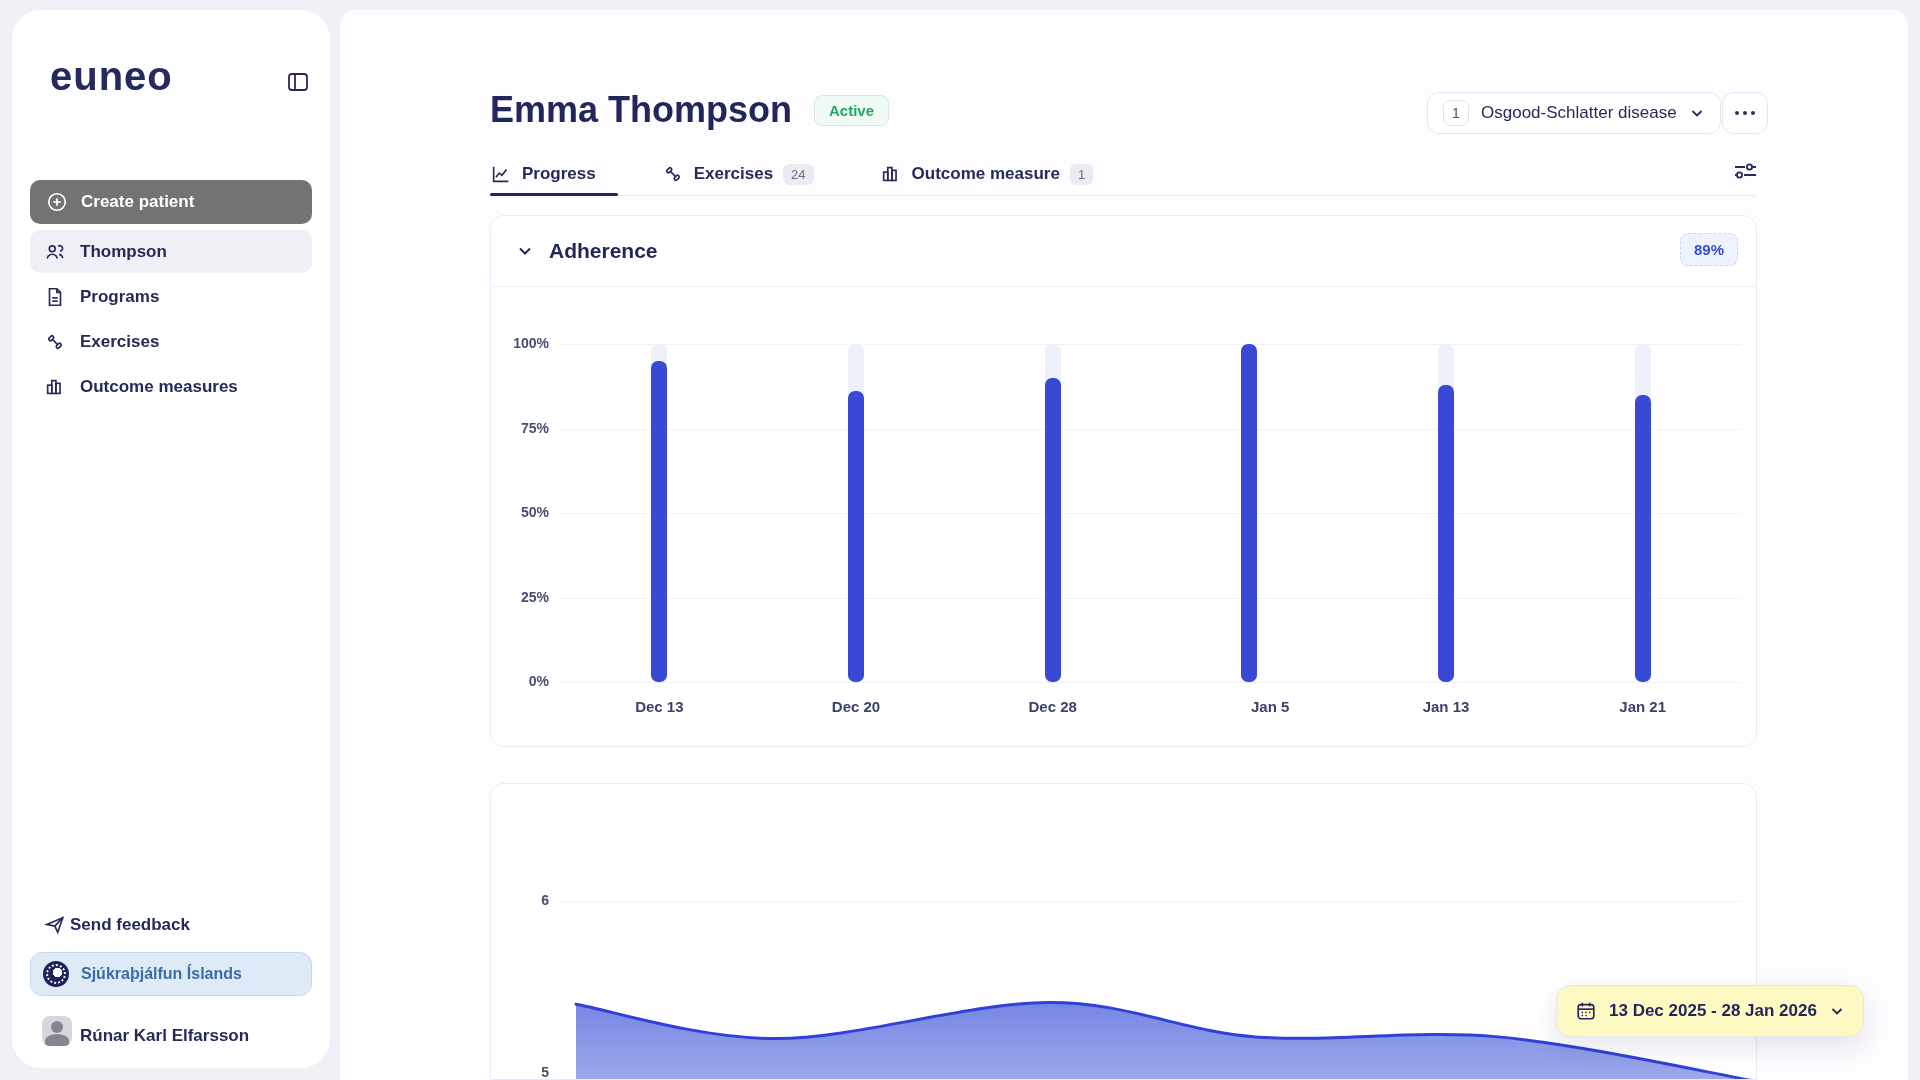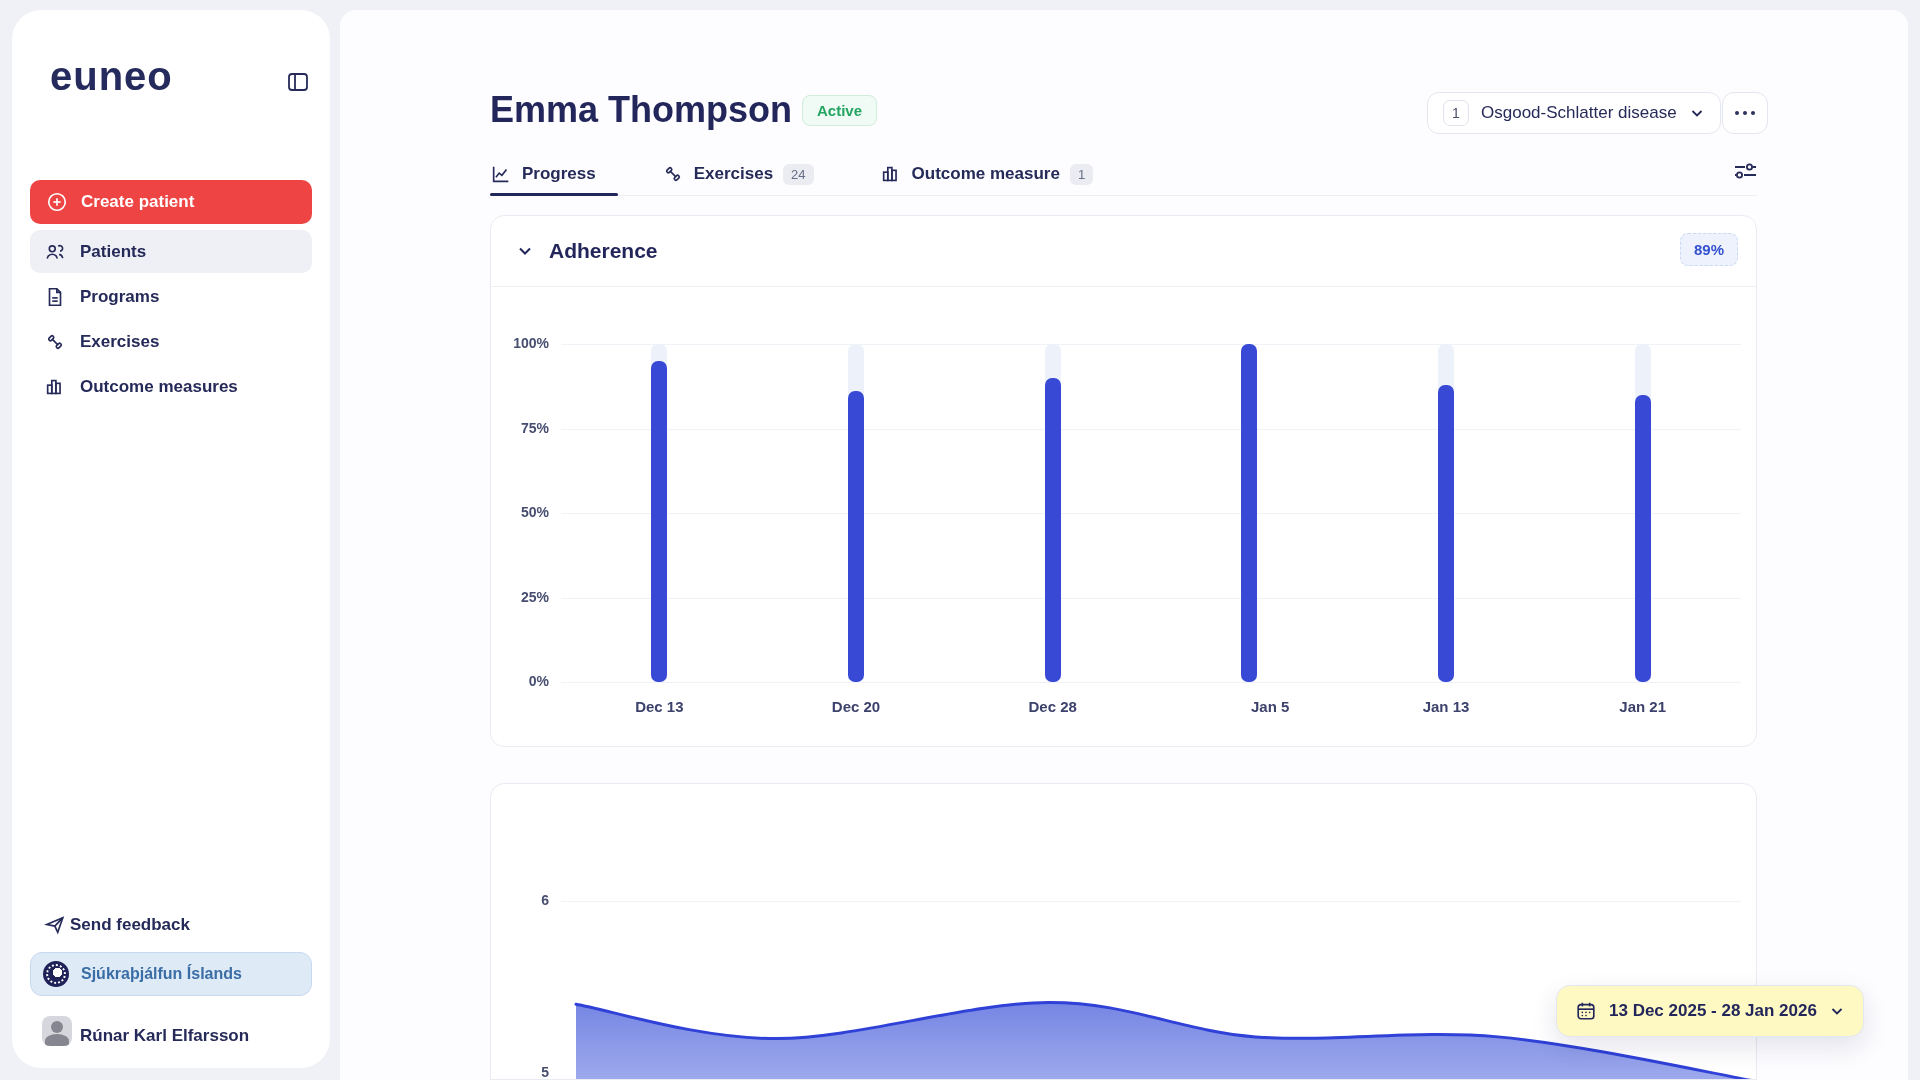--- a/index.html
+++ b/index.html
@@ -9,21 +9,21 @@
 
   
   .sidebar { position:absolute; left:12px; top:10px; width:318px; height:1058px;
              background:#ffffff; border-radius:29px; }
   .logo { position:absolute; left:38px; top:44px; font-size:40px; font-weight:800;
           letter-spacing:1px; color:#262b5e; }
   .collapse-btn { position:absolute; left:272px; top:58px; width:28px; height:28px;
                   display:flex; align-items:center; justify-content:center; cursor:pointer; }
   .nav { position:absolute; left:18px; top:170px; width:282px; }
   .create-btn { display:flex; align-items:center; gap:13px; height:44px; padding:0 16px;
-                background:#ef4444; color:#ffffff; border-radius:10px; font-size:17px;
+                background:#737373; color:#ffffff; border-radius:10px; font-size:17px;
                 font-weight:700; cursor:pointer; margin-bottom:6px; }
   .nav-item { display:flex; align-items:center; gap:14px; height:43px; padding:0 14px;
               border-radius:10px; font-size:17px; font-weight:700; color:#252a58;
               cursor:pointer; margin-bottom:2px; }
   .nav-item.active { background:#eef0f6; }
   .side-footer { position:absolute; left:18px; bottom:22px; width:282px; }
   .feedback-row { display:flex; align-items:center; gap:4px; height:38px; padding:0 14px;
                   font-size:17px; font-weight:700; color:#252a58; cursor:pointer; margin-bottom:8px; }
   .org-pill { display:flex; align-items:center; gap:12px; height:44px; padding:0 12px;
               background:#dfeaf7; border:1px solid #c6d9ef; border-radius:12px;
@@ -33,21 +33,21 @@
                      border:2px dotted #ffffff; background:radial-gradient(circle at 60% 40%, #ffffff 0 34%, transparent 35%); }
   .user-row { display:flex; align-items:flex-end; gap:8px; height:42px; padding:0 12px;
               font-size:17px; font-weight:700; color:#252a58; cursor:pointer; }
   .avatar { width:30px; height:30px; border-radius:8px; background:#d6d7dc; position:relative; overflow:hidden; flex:0 0 30px; }
   .avatar::before { content:""; position:absolute; left:9px; top:5px; width:12px; height:12px; border-radius:50%; background:#85868f; }
   .avatar::after { content:""; position:absolute; left:3px; top:18px; width:24px; height:14px; border-radius:50% 50% 0 0; background:#85868f; }
 
   
   .main { position:absolute; left:340px; top:10px; width:1568px; height:1070px;
           background:#fdfdff; border-radius:16px 16px 0 0; overflow:hidden; }
-  .title-row { position:absolute; left:150px; top:72px; display:flex; align-items:center; gap:10px; height:56px; }
+  .title-row { position:absolute; left:150px; top:72px; display:flex; align-items:center; gap:22px; height:56px; }
   .patient-name { font-size:36px; font-weight:800; color:#23265a; }
   .status-badge { padding:6px 14px; border-radius:8px; background:#f1fbf5; border:1px solid #d0ecdb;
                   color:#24a562; font-size:15px; font-weight:700; }
   .condition-pill { position:absolute; left:1087px; top:82px; height:42px; display:flex; align-items:center;
                     gap:12px; padding:0 15px; background:#ffffff; border:1px solid #e3e6ef;
                     border-radius:12px; cursor:pointer; }
   .condition-count { width:26px; height:26px; display:flex; align-items:center; justify-content:center;
                      border:1px solid #e0e3ec; border-radius:7px; font-size:14px; color:#4a4f6a; background:#fff; }
   .condition-label { font-size:17px; font-weight:400; color:#252a58; }
   .more-btn { position:absolute; left:1382px; top:82px; width:46px; height:42px; background:#ffffff;
@@ -117,21 +117,21 @@
 
       <div class="nav-item active">
         <span>
           <svg class="icon" width="22" height="22" viewBox="0 0 24 24" fill="none" stroke="#252a58" stroke-width="1.8">
             <circle cx="9" cy="8.5" r="3.2"></circle>
               <path d="M3.5 19c.8-3 2.8-4.5 5.5-4.5S13.7 16 14.5 19"></path>
             <path d="M15.5 5.7a3 3 0 1 1 2 5.4"></path>
               <path d="M16.5 14.6c2.2.3 3.5 1.6 4 4"></path>
           </svg>
         </span>
-        <span>Patients</span>
+        <span>Thompson</span>
       </div>
 
       <div class="nav-item">
         <span>
           <svg class="icon" width="22" height="22" viewBox="0 0 24 24" fill="none" stroke="#252a58" stroke-width="1.8">
             <path d="M6 3h8l4 4v14H6z"></path>
               <path d="M14 3v4h4"></path>
               <line x1="9" y1="13" x2="15" y2="13"></line>
               <line x1="9" y1="16.5" x2="15" y2="16.5"></line>
           </svg>

